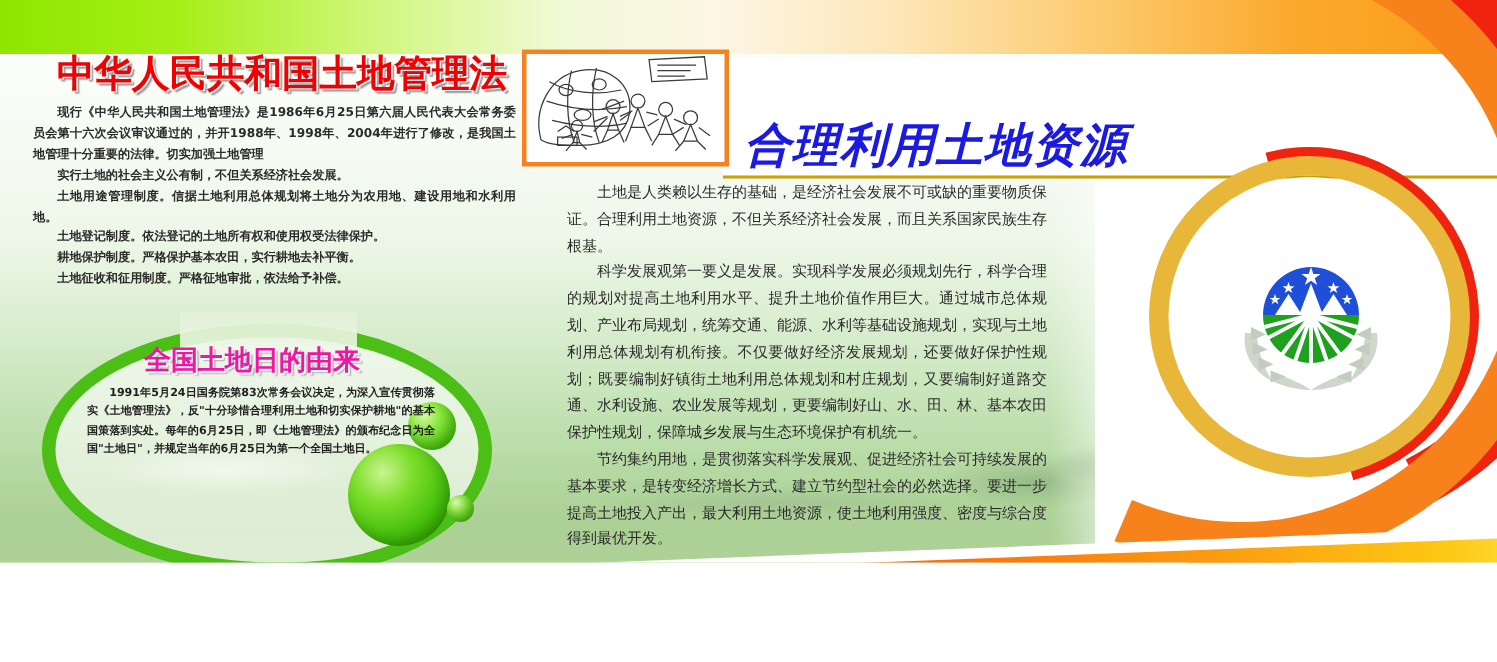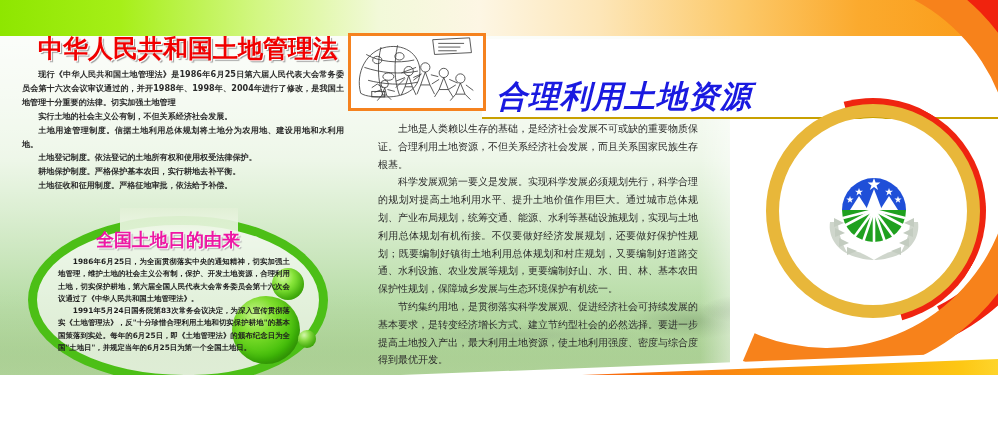--- a/index.html
+++ b/index.html
@@ -282,21 +282,20 @@
     <p>土地征收和征用制度。严格征地审批，依法给予补偿。</p>
   </div>
 
   <div class="oval-frame"></div>
   <div class="oval-notch"></div>
   <div class="bubble bubble-1"></div>
   <div class="bubble bubble-2"></div>
   <div class="bubble bubble-3"></div>
   <div class="oval-title">全国土地日的由来</div>
   <div class="oval-body">
-    <p>1986年6月25日，为全面贯彻落实中央的通知精神，切实加强土地管理，维护土地的社会主义公有制，保护、开发土地资源，合理利用土地，切实保护耕地，第六届全国人民代表大会常务委员会第十六次会议通过了《中华人民共和国土地管理法》。</p>
     <p>1991年5月24日国务院第83次常务会议决定，为深入宣传贯彻落实《土地管理法》，反"十分珍惜合理利用土地和切实保护耕地"的基本国策落到实处。每年的6月25日，即《土地管理法》的颁布纪念日为全国"土地日"，并规定当年的6月25日为第一个全国土地日。</p>
   </div>
 
   <div class="cartoon-box">
     <svg class="cartoon-svg" viewBox="0 0 138 78" aria-hidden="true">
       <rect x="0" y="0" width="138" height="78" fill="#ffffff"></rect>
       <g stroke="#3a3a3a" stroke-width="0.9" fill="none">
         <path d="M8 62 C2 40 14 16 36 12 C58 8 74 22 72 42 C70 58 56 66 36 66 C24 66 14 66 8 62 Z"></path>
         <path d="M14 20 C28 28 48 30 66 26"></path>
         <path d="M12 34 C30 40 50 42 70 38"></path>

